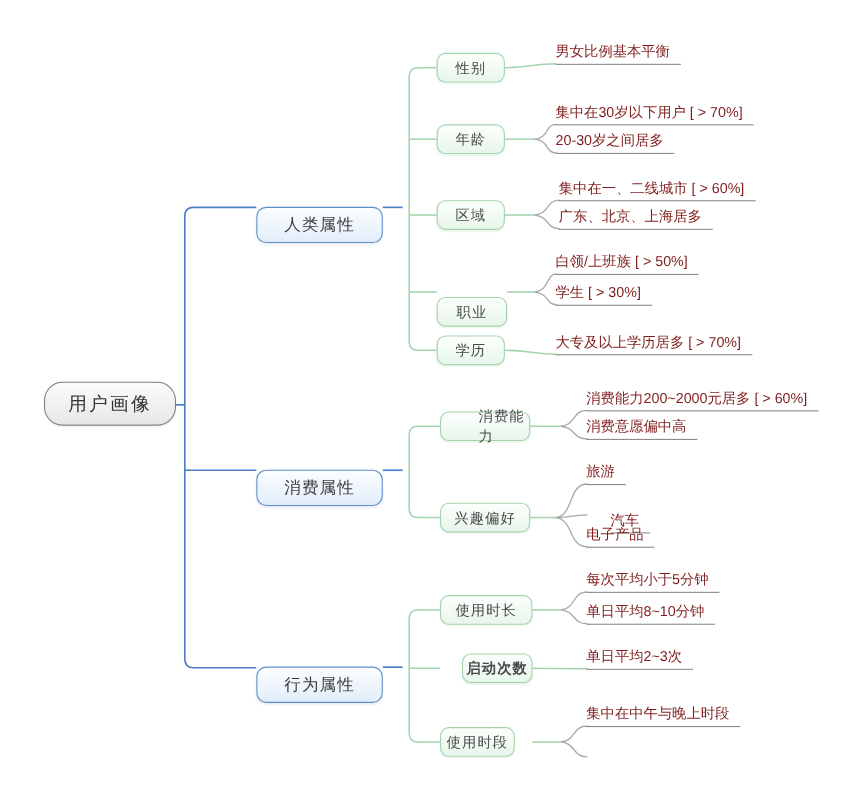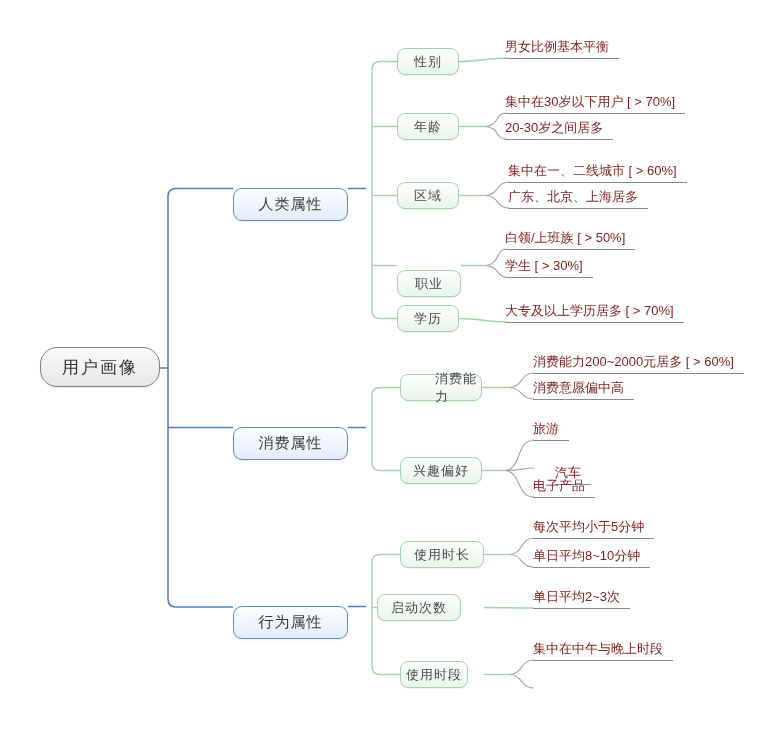--- a/index.html
+++ b/index.html
@@ -105,21 +105,21 @@
   <div class="node child-node" style="left:397px;top:48px;width:62px;">性别</div>
   <div class="node child-node" style="left:397px;top:113px;width:62px;">年龄</div>
   <div class="node child-node" style="left:397px;top:182px;width:62px;">区域</div>
   <div class="node child-node" style="left:397px;top:252px;width:64px;margin-top:18px;">职业</div>
   <div class="node child-node" style="left:397px;top:305px;width:62px;">学历</div>
 
   <div class="node child-node" style="left:400px;top:374px;width:82px;padding-left:34px;">消费能力</div>
   <div class="node child-node" style="left:400px;top:457px;width:82px;">兴趣偏好</div>
 
   <div class="node child-node" style="left:400px;top:541px;width:84px;">使用时长</div>
-  <div class="node child-node" style="left:377px;top:594px;width:84px;">启动次数</div>
+  <div class="node child-node" style="left:420px;top:594px;width:64px;font-weight:bold;">启动次数</div>
   <div class="node child-node" style="left:400px;top:661px;width:68px;">使用时段</div>
 
   <div class="leaf" style="left:505px;top:37px;">男女比例基本平衡</div>
   <div class="leaf" style="left:505px;top:92px;">集中在30岁以下用户 [ &gt; 70%]</div>
   <div class="leaf" style="left:505px;top:118px;">20-30岁之间居多</div>
   <div class="leaf" style="left:508px;top:161px;">集中在一、二线城市 [ &gt; 60%]</div>
   <div class="leaf" style="left:508px;top:187px;">广东、北京、上海居多</div>
   <div class="leaf" style="left:505px;top:228px;">白领/上班族 [ &gt; 50%]</div>
   <div class="leaf" style="left:505px;top:256px;">学生 [ &gt; 30%]</div>
   <div class="leaf" style="left:505px;top:301px;">大专及以上学历居多 [ &gt; 70%]</div>

